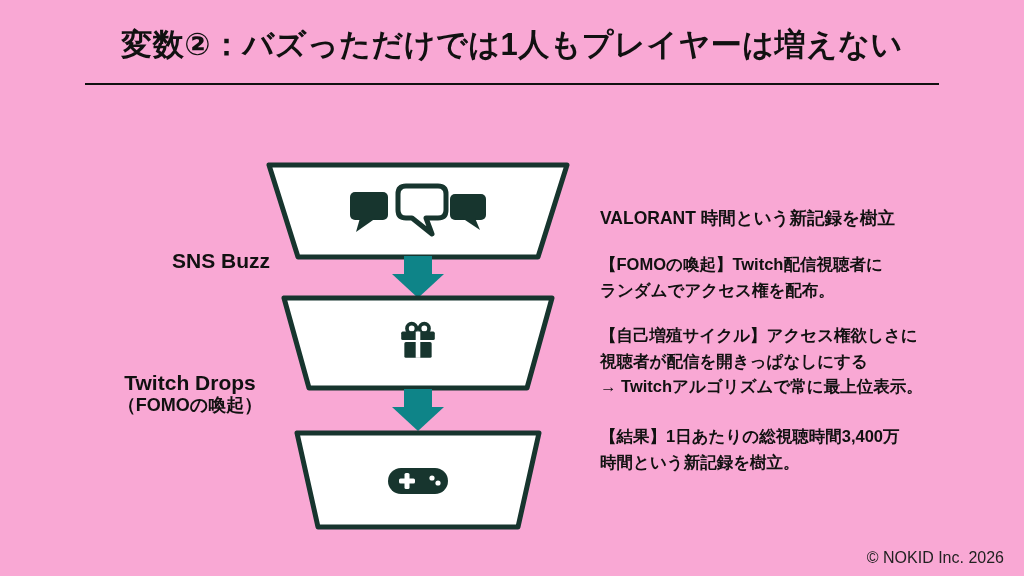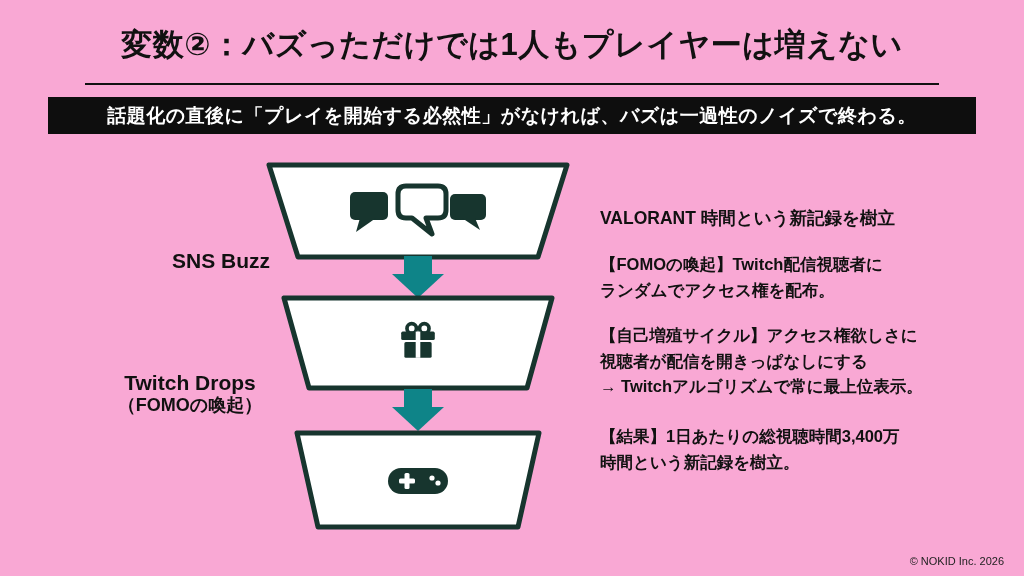--- a/index.html
+++ b/index.html
@@ -50,34 +50,31 @@
   .rp-para {
     position:absolute; left:600px; width:400px;
     font-size:16.5px; font-weight:bold; line-height:1.55;
     white-space:pre-line;
   }
   .rp-1 { top:252px; }
   .rp-2 { top:323px; }
   .rp-3 { top:424px; }
   .copyright {
     position:absolute; right:20px; bottom:9px;
-    font-size:11px; color:#222;
+    font-size:16px; color:#222;
   }
 </style>
 </head>
 <body>
 
 <div class="slide">
 
   <div class="title">変数②：バズっただけでは1人もプレイヤーは増えない</div>
   <div class="title-rule"></div>
 
-  <div class="banner">
-    <span>話題化の直後に「プレイを開始する必然性」がなければ、バズは一過性のノイズで終わる。</span>
-  </div>
 
   <svg class="stage-svg" style="left:266px; top:162px;" width="304" height="98" viewBox="0 0 304 98">
     <polygon class="stage-shape" points="3,3 301,3 272,95 32,95"></polygon>
   </svg>
   <svg class="icon-wrap" style="left:348px; top:180px;" width="140" height="62" viewBox="0 0 140 62">
     <rect class="fill-dark" x="2" y="12" width="38" height="28" rx="5"></rect>
     <path class="fill-dark" d="M12 38 L8 52 L28 38 Z"></path>
     <rect class="fill-dark" x="102" y="14" width="36" height="26" rx="5"></rect>
     <path class="fill-dark" d="M114 38 L132 50 L127 38 Z"></path>
     <path class="bubble-outline" d="M58 6 H90 Q98 6 98 14 V30 Q98 38 90 38 H78 L84 54 L64 38 H58 Q50 38 50 30 V14 Q50 6 58 6 Z"></path>

